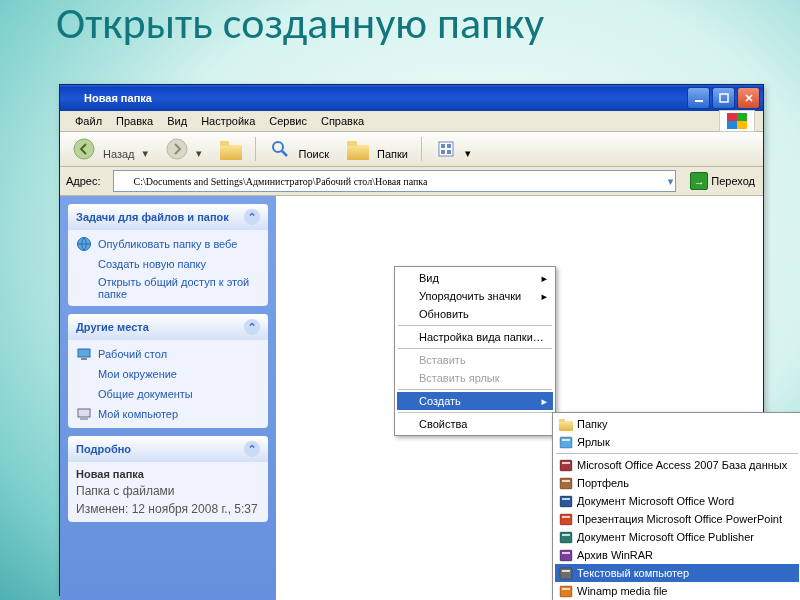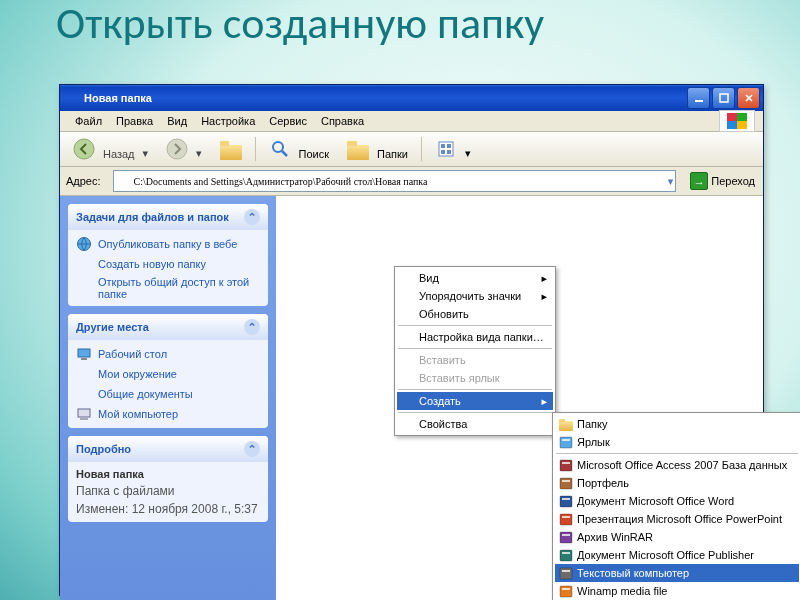--- a/index.html
+++ b/index.html
@@ -301,35 +301,35 @@
               <svg width="14" height="14">
                 <rect x="1" y="2" width="12" height="11" rx="1" fill="#d24726" stroke="rgba(0,0,0,.35)" stroke-width="0.8"></rect>
                 <rect x="3" y="4" width="8" height="2" fill="rgba(255,255,255,.75)"></rect>
               </svg>
             </span>
             <span>Презентация Microsoft Office PowerPoint</span>
           </div>
           <div class="row">
             <span class="ico">
               <svg width="14" height="14">
+                <rect x="1" y="2" width="12" height="11" rx="1" fill="#2a7a6f" stroke="rgba(0,0,0,.35)" stroke-width="0.8"></rect>
+                <rect x="3" y="4" width="8" height="2" fill="rgba(255,255,255,.75)"></rect>
+              </svg>
+            </span>
+            <span>Документ Microsoft Office Publisher</span>
+          </div>
+          <div class="row">
+            <span class="ico">
+              <svg width="14" height="14">
                 <rect x="1" y="2" width="12" height="11" rx="1" fill="#7a3e9d" stroke="rgba(0,0,0,.35)" stroke-width="0.8"></rect>
                 <rect x="3" y="4" width="8" height="2" fill="rgba(255,255,255,.75)"></rect>
               </svg>
             </span>
             <span>Архив WinRAR</span>
           </div>
-          <div class="row">
-            <span class="ico">
-              <svg width="14" height="14">
-                <rect x="1" y="2" width="12" height="11" rx="1" fill="#2a7a6f" stroke="rgba(0,0,0,.35)" stroke-width="0.8"></rect>
-                <rect x="3" y="4" width="8" height="2" fill="rgba(255,255,255,.75)"></rect>
-              </svg>
-            </span>
-            <span>Документ Microsoft Office Publisher</span>
-          </div>
           <div class="row hi">
             <span class="ico">
               <svg width="14" height="14">
                 <rect x="1" y="2" width="12" height="11" rx="1" fill="#6c6c6c" stroke="rgba(0,0,0,.35)" stroke-width="0.8"></rect>
                 <rect x="3" y="4" width="8" height="2" fill="rgba(255,255,255,.75)"></rect>
               </svg>
             </span>
             <span>Текстовый компьютер</span>
           </div>
           <div class="row">

